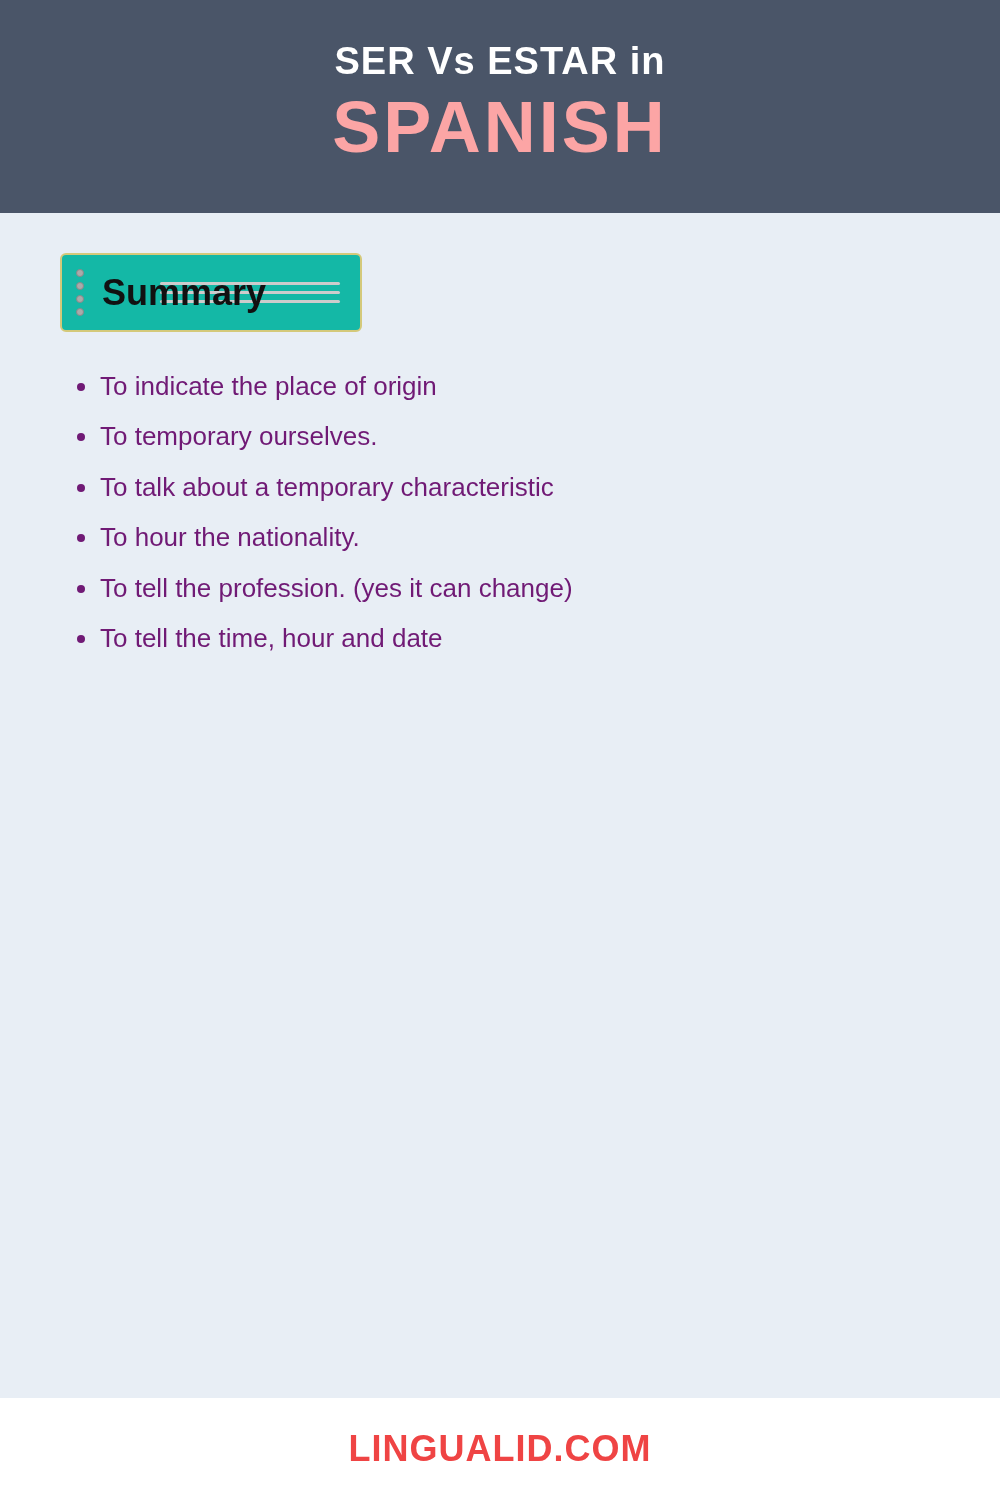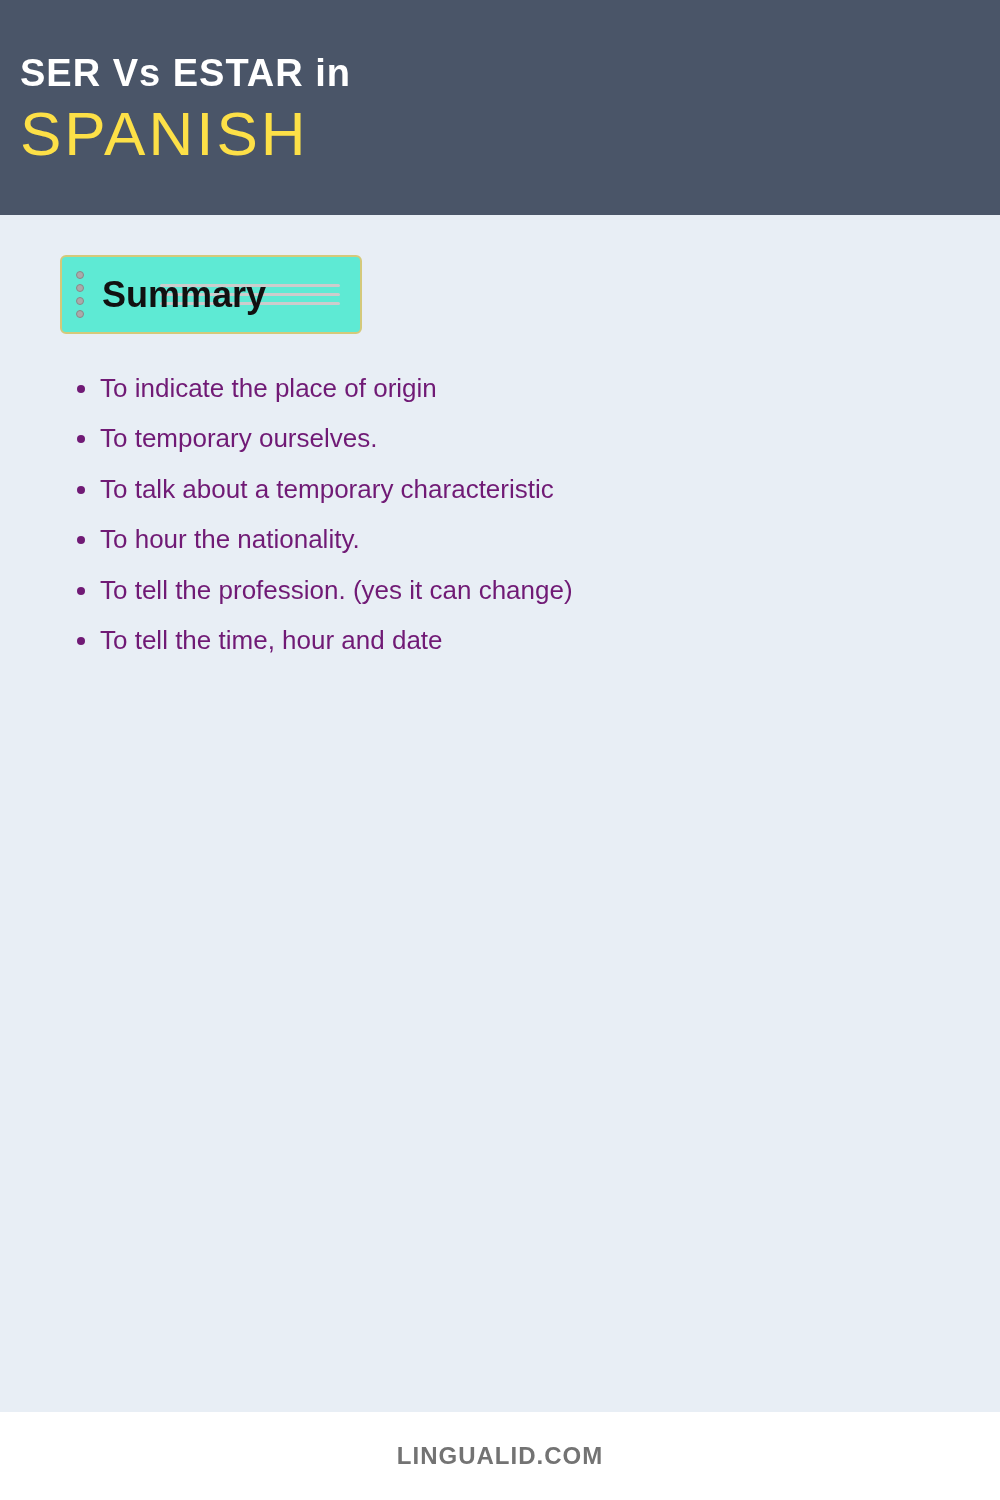--- a/index.html
+++ b/index.html
@@ -13,52 +13,53 @@
       min-height: 1500px;
       font-family: Georgia, 'Times New Roman', serif;
       background: #ffffff;
       display: flex;
       flex-direction: column;
     }
 
     
     .header {
       background-color: #4a5568;
-      padding: 52px 20px 50px 20px;
+      text-align: center;
+      padding: 40px 20px 50px 20px;
     }
 
     .header-subtitle {
       color: #ffffff;
       font-size: 38px;
       font-weight: bold;
       font-family: Arial, sans-serif;
       letter-spacing: 1px;
       margin-bottom: 8px;
     }
 
     .header-title {
-      color: #fde047;
-      font-size: 62px;
-      font-weight: 400;
+      color: #fca5a5;
+      font-size: 72px;
+      font-weight: 700;
       font-family: Arial, sans-serif;
       letter-spacing: 3px;
       line-height: 1;
     }
 
     
     .main-content {
       background-color: #e8eef5;
       flex: 1;
       padding: 40px 60px 60px 60px;
       position: relative;
     }
 
     
     .summary-card {
-      background-color: #5eead4;
+      background-color: #14b8a6;
       border: 2px solid #d4c97a;
       border-radius: 6px;
       padding: 14px 20px 14px 14px;
       display: inline-flex;
       align-items: center;
       gap: 12px;
       margin-bottom: 36px;
       position: relative;
     }
 
@@ -124,23 +125,23 @@
     }
 
     
     .footer {
       background-color: #ffffff;
       text-align: center;
       padding: 30px 20px;
     }
 
     .footer-text {
-      font-size: 24px;
+      font-size: 36px;
       font-weight: bold;
-      color: #737373;
+      color: #ef4444;
       font-family: Arial, sans-serif;
       letter-spacing: 1px;
     }
   </style>
 </head>
 <body>
 
 <div class="header">
   <div class="header-subtitle">SER Vs ESTAR in</div>
   <div class="header-title">SPANISH</div>

